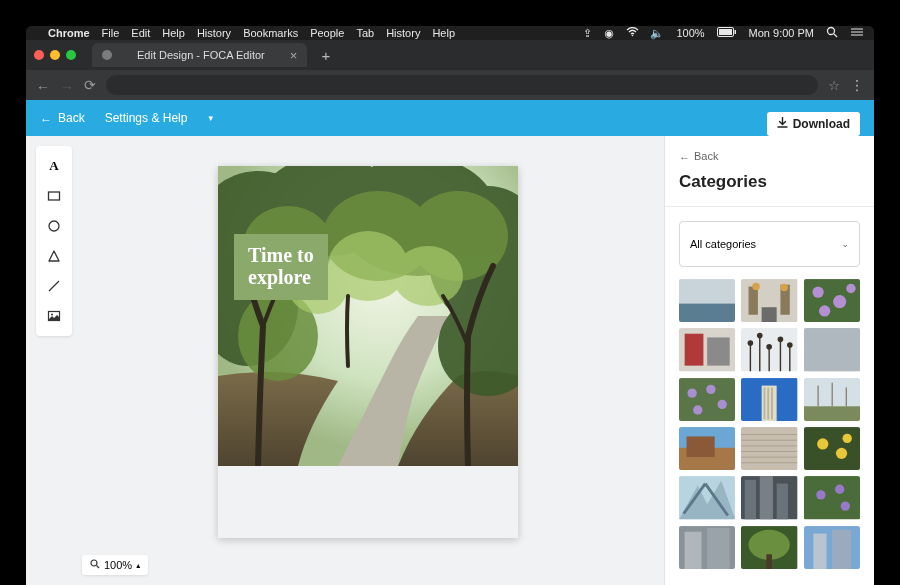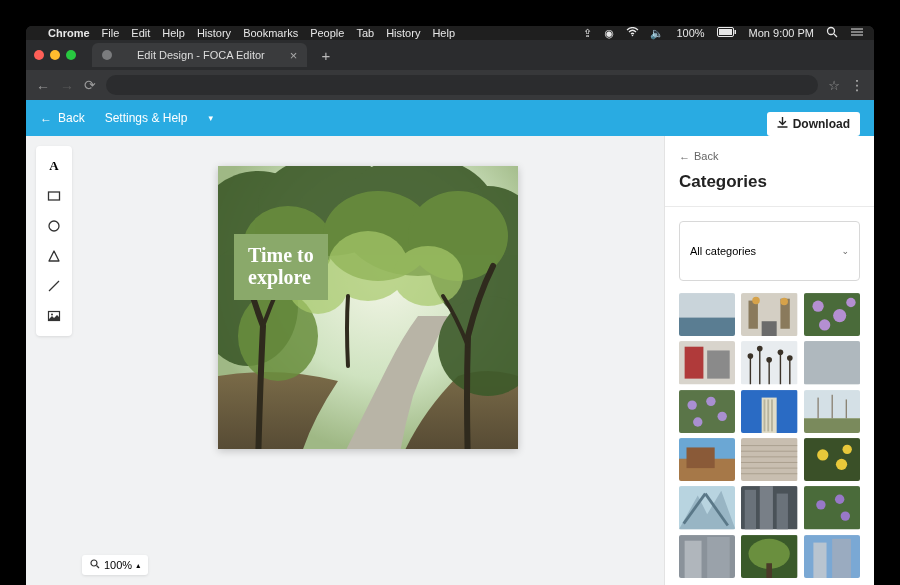--- a/index.html
+++ b/index.html
@@ -42,33 +42,33 @@
   
   .appbody { flex:1; display:flex; background:#f1f2f3; overflow:hidden; }
 
   
   .toolbar { width:36px; background:#fff; margin:10px 0 0 10px; border-radius:4px; box-shadow:0 1px 3px rgba(0,0,0,0.1); display:flex; flex-direction:column; align-items:center; padding:6px 0; gap:2px; height:fit-content; }
   .toolbtn { width:30px; height:28px; display:flex; align-items:center; justify-content:center; border-radius:3px; cursor:pointer; }
   .toolbtn svg { width:14px; height:14px; }
 
   
   .canvas-area { flex:1; position:relative; display:flex; align-items:flex-start; justify-content:center; padding-top:30px; }
-  .canvas { width:300px; height:283px; position:relative; overflow:hidden; box-shadow:0 2px 8px rgba(0,0,0,0.2); }
+  .canvas { width:300px; height:372px; position:relative; overflow:hidden; box-shadow:0 2px 8px rgba(0,0,0,0.2); }
   .canvas .bgimg { position:absolute; inset:0; }
   .canvas .label { position:absolute; left:16px; top:68px; background:#8aa96a; color:#fff; padding:10px 14px 12px; font-family: Georgia, 'Times New Roman', serif; font-weight:700; font-size:20px; line-height:1.1; }
 
   
   .zoom { position:absolute; left:10px; bottom:10px; background:#fff; border-radius:3px; box-shadow:0 1px 3px rgba(0,0,0,0.1); padding:4px 8px; font-size:11px; display:flex; align-items:center; gap:4px; }
 
   
   .rightpanel { width:210px; background:#fff; border-left:1px solid #e3e3e3; display:flex; flex-direction:column; padding:14px 14px 0; overflow:hidden; }
   .rp-back { font-size:11px; color:#666; display:flex; align-items:center; gap:4px; margin-bottom:10px; }
   .rp-title { font-size:17px; font-weight:700; color:#222; margin-bottom:14px; }
   .rp-hr { border:none; border-top:1px solid #eaeaea; margin:0 -14px 14px; }
-  .rp-select { border:1px solid #d8d8d8; border-radius:4px; padding:23px 10px; font-size:11px; display:flex; justify-content:space-between; align-items:center; margin-bottom:12px; cursor:pointer; }
+  .rp-select { border:1px solid #d8d8d8; border-radius:4px; padding:16px 10px; font-size:11px; display:flex; justify-content:space-between; align-items:center; margin-bottom:12px; cursor:pointer; }
   .rp-grid { display:grid; grid-template-columns:repeat(3, 1fr); gap:6px; overflow-y:auto; padding-bottom:8px; }
   .thumb { width:100%; aspect-ratio:1.3/1; border-radius:2px; overflow:hidden; cursor:pointer; }
   .thumb svg { width:100%; height:100%; display:block; }
 
   
 </style>
 </head>
 <body>
 
 <div class="device">

